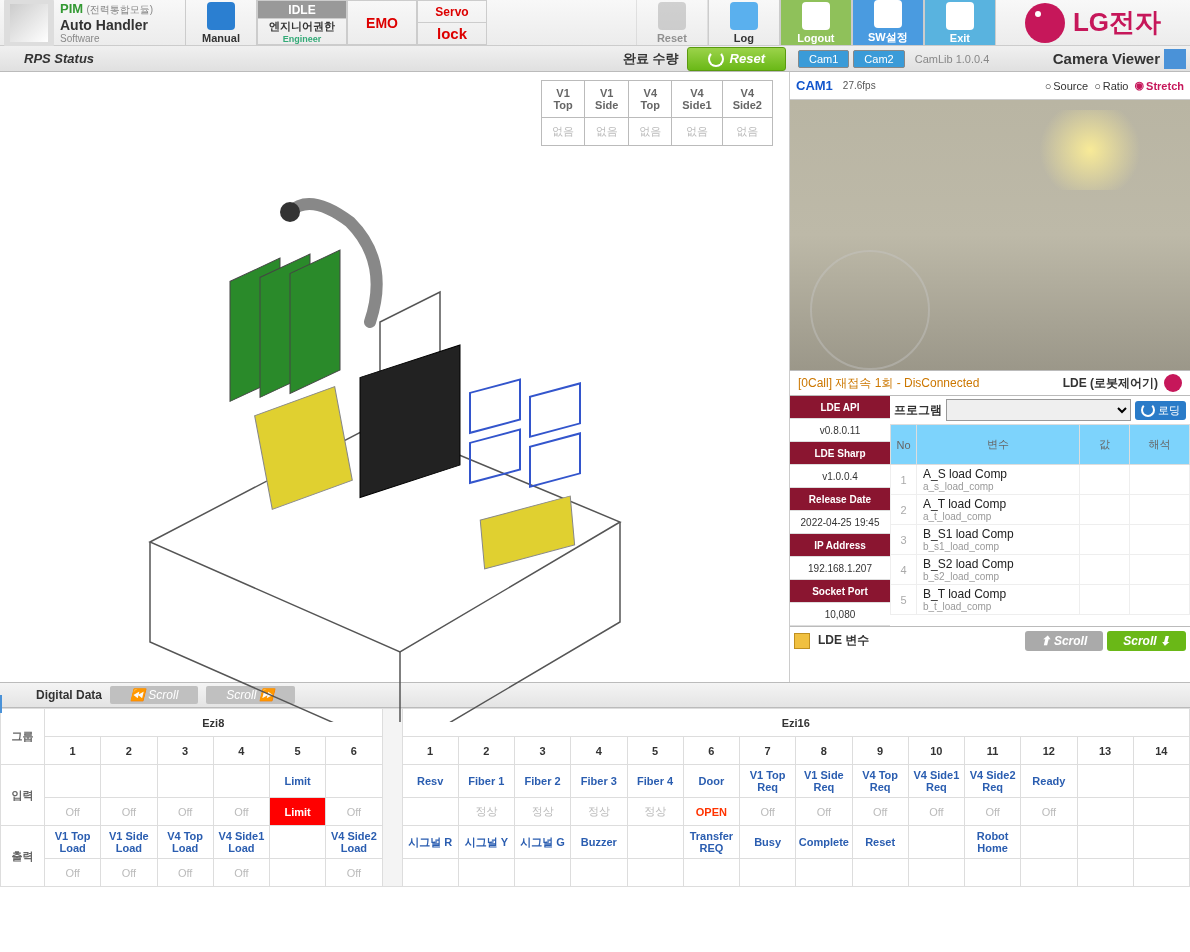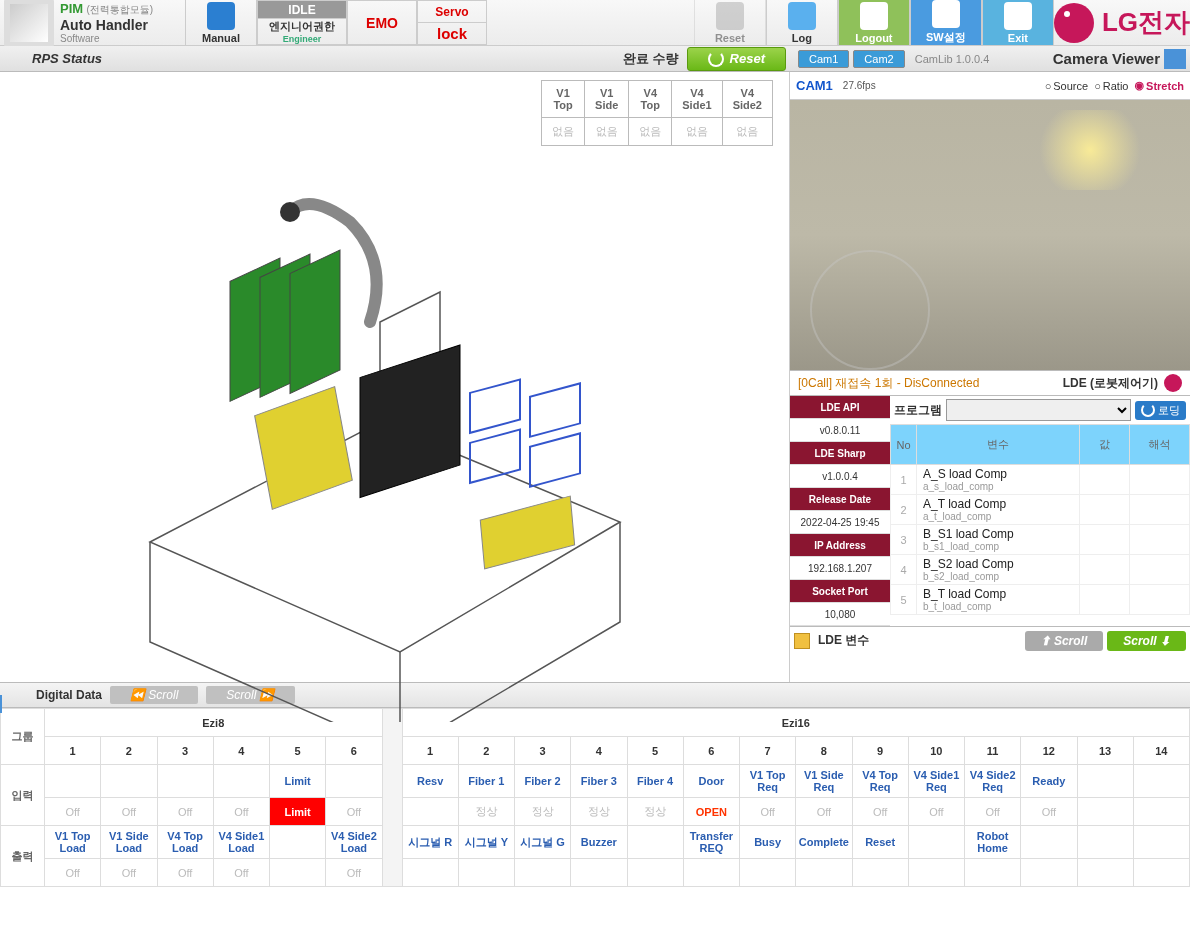--- a/index.html
+++ b/index.html
@@ -26,27 +26,27 @@
 
 .tb-status-group { display: flex; flex-direction: column; width: 90px; border: 1px solid #ccc; }
 .tb-status-cell { flex: 1; display: flex; align-items: center; justify-content: center; font-weight: bold; border-bottom: 1px solid #ccc; }
 .tb-status-cell:last-child { border-bottom: none; }
 .idle { background: #999; color: #fff; }
 .emo { color: #d00; font-size: 14px; }
 .servo { color: #d00; font-size: 12px; }
 .lock { color: #d00; font-size: 15px; }
 
 .spacer { flex: 1; }
-.lg-logo { display: flex; align-items: center; padding: 0 0; font-size: 26px; font-weight: bold; color: #c6175a; }
+.lg-logo { display: flex; align-items: center; padding: 0 29px; font-size: 26px; font-weight: bold; color: #c6175a; }
 .lg-circle { width: 40px; height: 40px; border-radius: 50%; background: #c6175a; margin-right: 8px; position: relative; }
 .lg-circle::before { content: ""; position: absolute; left: 10px; top: 8px; width: 6px; height: 6px; background: #fff; border-radius: 50%; }
 
 
 .second-bar { display: flex; height: 26px; background: linear-gradient(#f0f0f0,#e0e0e0); border-bottom: 1px solid #bbb; align-items: center; padding: 0 4px; font-size: 13px; }
-.rps-title { font-weight: bold; font-style: italic; color: #333; margin-left: 28px; }
+.rps-title { font-weight: bold; font-style: italic; color: #333; margin-left: 20px; }
 .done-label { margin-left: auto; font-weight: bold; }
 .reset-btn { background: linear-gradient(#9bd34a,#6ab817); color: #fff; font-weight: bold; padding: 3px 20px; border-radius: 3px; margin-left: 8px; border: 1px solid #5a9a0f; cursor: pointer; font-style: italic; display: flex; align-items: center; }
 .reset-btn .refresh { width: 16px; height: 16px; border: 2px solid #fff; border-radius: 50%; margin-right: 6px; border-top-color: transparent; }
 .cam-toggle { display: inline-block; padding: 2px 10px; border-radius: 2px; margin-left: 4px; font-size: 11px; border: 1px solid #888; cursor: pointer; }
 .cam-toggle.active { background: #3a9bd8; color: #fff; }
 .cam-lib { color: #888; font-size: 11px; margin: 0 10px; }
 .cam-viewer-title { font-weight: bold; font-size: 15px; margin-left: auto; margin-right: 4px; }
 .film-icon { width: 22px; height: 20px; background: #4a92d8; }
 
 

